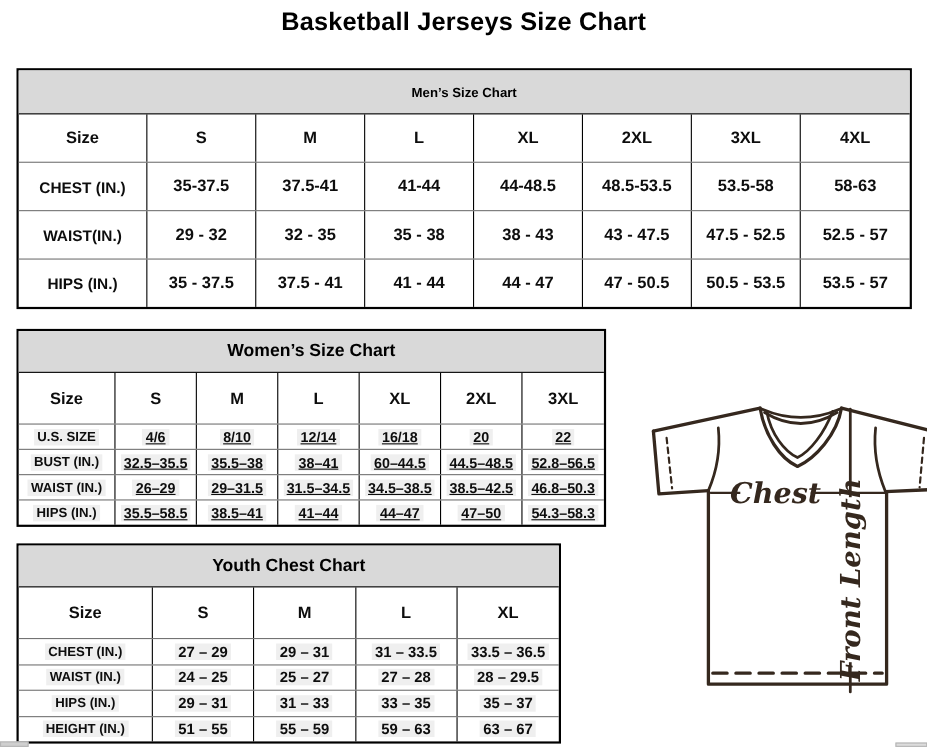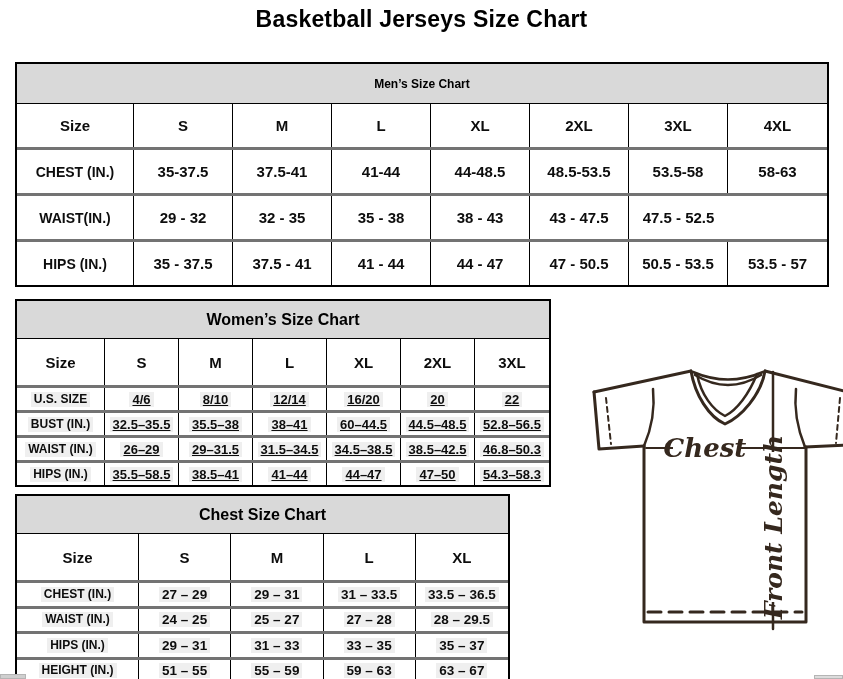--- a/index.html
+++ b/index.html
@@ -10,21 +10,21 @@
   .page-title{
     position:absolute;left:0;top:6px;width:843px;text-align:center;
     font-size:23px;font-weight:bold;letter-spacing:0.2px;color:#000;
   }
   .size-table{position:absolute;border:2px solid #000;background:#fff;box-sizing:border-box;}
   .table-title{
     background:#d9d9d9;border-bottom:1px solid #000;display:flex;align-items:center;justify-content:center;
     font-weight:bold;color:#000;
   }
   .trow{display:grid;grid-template-columns:var(--cols);}
-  .trow{border-bottom:3px solid #737373;}
+  .trow{border-bottom:1px solid #737373;}
   .trow:last-child{border-bottom:none;}
   .tcell{
     border-right:1px solid #000;display:flex;align-items:center;justify-content:center;
     font-weight:bold;white-space:nowrap;overflow:hidden;
   }
   .tcell:last-child{border-right:none;}
 
   
   .t-mens{left:15px;top:62px;width:814px;--cols:117px repeat(7,1fr);}
   .t-mens .table-title{height:39px;font-size:12px;}
@@ -141,20 +141,23 @@
           </div>
           <div class="tcell tcell-value">
             <span>38 - 43</span>
           </div>
           <div class="tcell tcell-value">
             <span>43 - 47.5</span>
           </div>
           <div class="tcell tcell-value">
             <span>47.5 - 52.5</span>
           </div>
+          <div class="tcell tcell-value">
+            <span>52.5 - 57</span>
+          </div>
         </div>
         <div class="trow">
           <div class="tcell tcell-label">
             <span>HIPS (IN.)</span>
           </div>
           <div class="tcell tcell-value">
             <span>35 - 37.5</span>
           </div>
           <div class="tcell tcell-value">
             <span>37.5 - 41</span>
@@ -211,21 +214,21 @@
           <div class="tcell tcell-value">
             <span>4/6</span>
           </div>
           <div class="tcell tcell-value">
             <span>8/10</span>
           </div>
           <div class="tcell tcell-value">
             <span>12/14</span>
           </div>
           <div class="tcell tcell-value">
-            <span>16/20</span>
+            <span>16/18</span>
           </div>
           <div class="tcell tcell-value">
             <span>20</span>
           </div>
           <div class="tcell tcell-value">
             <span>22</span>
           </div>
         </div>
         <div class="trow">
           <div class="tcell tcell-label">
@@ -293,21 +296,21 @@
             <span>47–50</span>
           </div>
           <div class="tcell tcell-value">
             <span>54.3–58.3</span>
           </div>
         </div>
       </div>
   </div>
 
   <div class="size-table t-youth">
-    <div class="table-title">Chest Size Chart</div>
+    <div class="table-title">Youth Chest Chart</div>
     <div>
         <div class="trow thead">
           <div class="tcell tcell-head">
             <span>Size</span>
           </div>
           <div class="tcell tcell-head">
             <span>S</span>
           </div>
           <div class="tcell tcell-head">
             <span>M</span>

